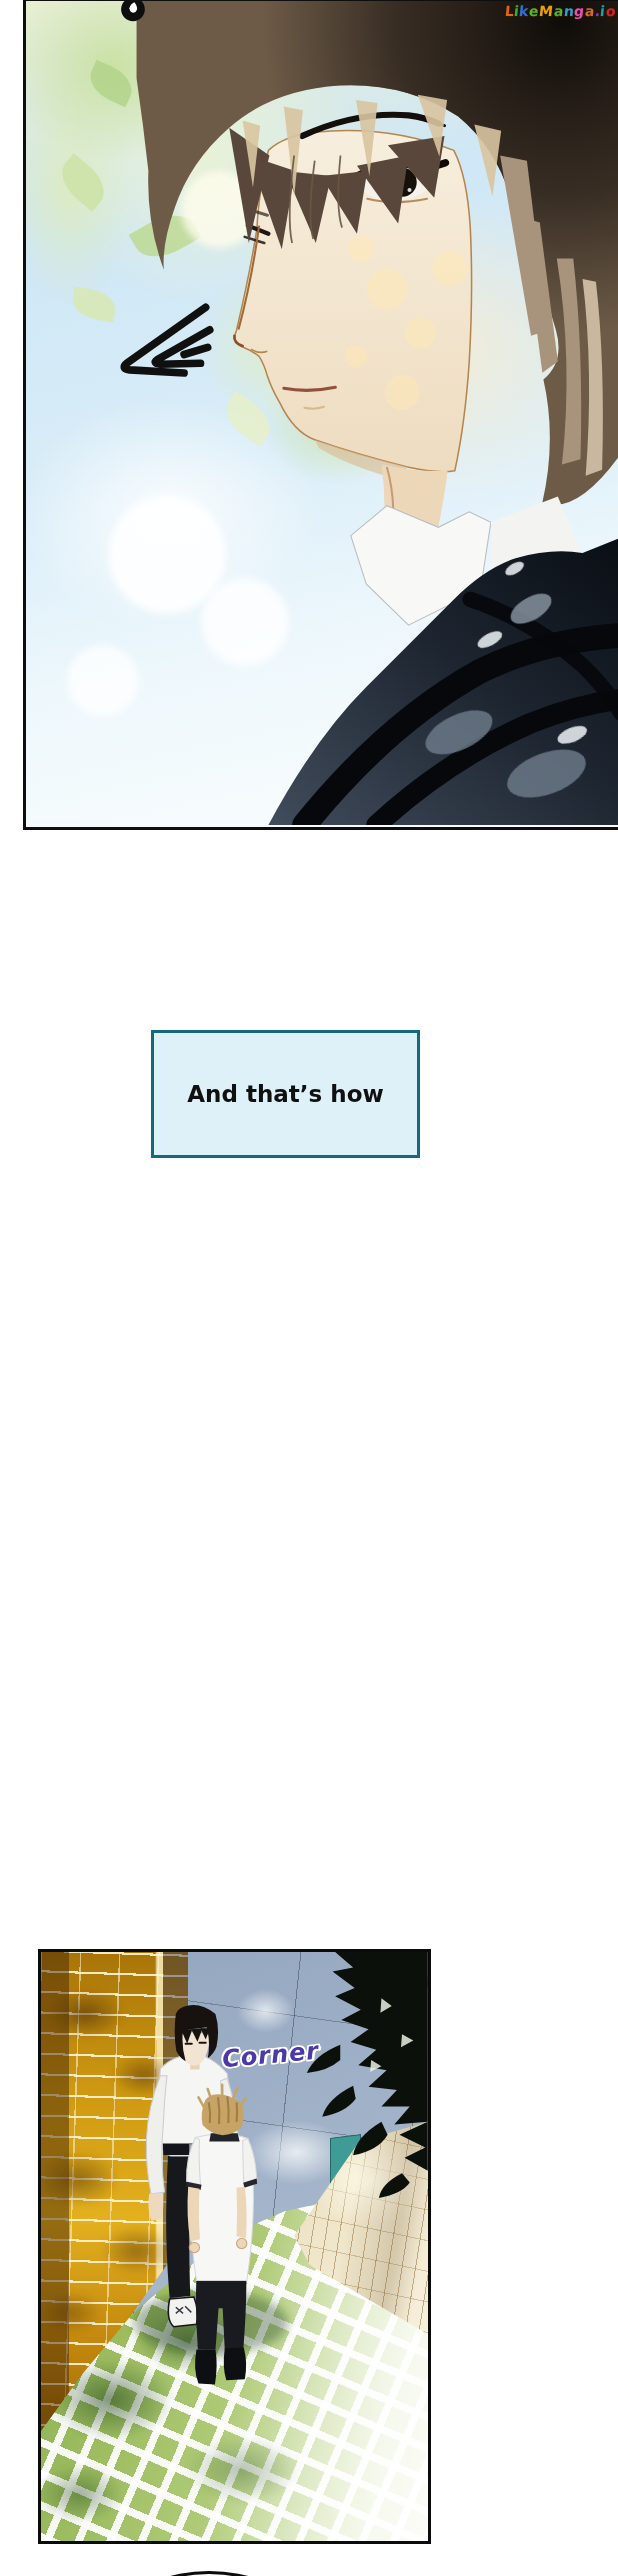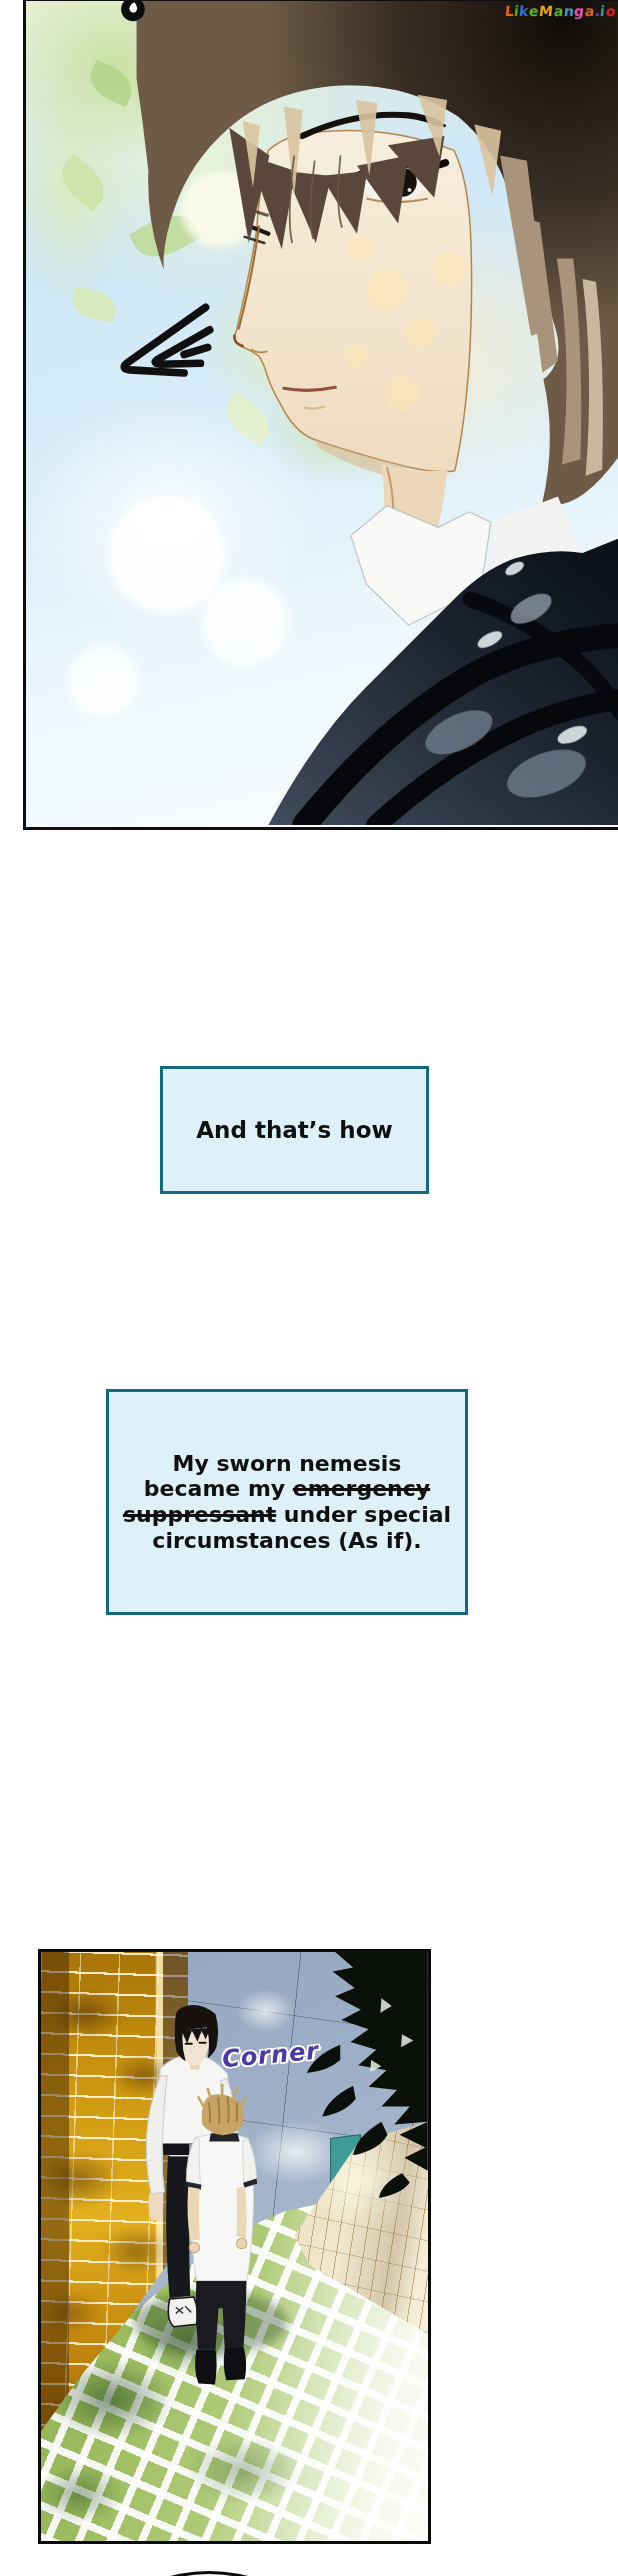--- a/index.html
+++ b/index.html
@@ -20,21 +20,21 @@
   .squiggle-svg{position:absolute;left:77px;top:296px;}
   .dot-svg{position:absolute;left:90px;top:0;}
   .watermark{position:absolute;right:5.2px;top:2.1px;font-size:14px;font-weight:bold;
              letter-spacing:0.5px;z-index:30;text-shadow:0.5px 0.5px 0 rgba(60,35,10,.55);}
   .wm-ch{display:inline-block;transform:skewX(-6deg);}
 
   
   .caption{position:absolute;box-sizing:border-box;border:3.1px solid #15697f;background:#def0f8;
            display:flex;flex-direction:column;align-items:center;justify-content:center;
            color:#101010;font-weight:700;text-align:center;}
-  .caption1{left:160px;top:1030px;width:269px;height:128px;font-size:23px;margin-top:36px;}
+  .caption1{left:151px;top:1030px;width:269px;height:128px;font-size:23px;}
   .caption2{left:106px;top:1389px;width:362px;height:226px;font-size:22px;line-height:1.16;}
   .caption p{margin:0;}
   .struck{text-decoration:line-through;text-decoration-thickness:2.6px;}
 
   
   .panel2{position:absolute;left:38px;top:1949px;width:393px;height:595px;
           border:3.1px solid #0b0b0b;box-sizing:border-box;overflow:hidden;background:#a3b4ca;}
   .p2-wall{position:absolute;inset:0;background:
       radial-gradient(46px 31px at 24% 12%, rgba(255,255,255,.85), rgba(255,255,255,0) 70%),
       radial-gradient(62px 41px at 40% 26%, rgba(255,255,255,.8), rgba(255,255,255,0) 70%),
@@ -266,26 +266,20 @@
       </g>
     </svg>
 
     <div class="watermark"><span class="wm-ch" style="color: rgb(232, 101, 15);">L</span><span class="wm-ch" style="color: rgb(63, 174, 31);">i</span><span class="wm-ch" style="color: rgb(47, 111, 214);">k</span><span class="wm-ch" style="color: rgb(88, 179, 42);">e</span><span class="wm-ch" style="color: rgb(232, 160, 12);">M</span><span class="wm-ch" style="color: rgb(87, 176, 44);">a</span><span class="wm-ch" style="color: rgb(46, 158, 208);">n</span><span class="wm-ch" style="color: rgb(232, 79, 179);">g</span><span class="wm-ch" style="color: rgb(210, 105, 30);">a</span><span class="wm-ch" style="color: rgb(138, 43, 226);">.</span><span class="wm-ch" style="color: rgb(24, 166, 160);">i</span><span class="wm-ch" style="color: rgb(224, 32, 32);">o</span></div>
   </div>
 
   <div class="caption caption1">
     <p>And that’s how</p>
   </div>
 
-  <div class="caption caption2">
-    <p>My sworn nemesis</p>
-    <p><span>became my </span><span class="struck">emergency</span></p>
-    <p><span class="struck">suppressant</span><span> under special</span></p>
-    <p>circumstances (As if).</p>
-  </div>
 
   <div class="panel2">
     <div class="p2-wall"></div>
     <div class="p2-teal"></div>
     <div class="p2-ground"></div>
     <div class="p2-ground-shadow"></div>
     <div class="p2-platform"></div>
     <div class="p2-platform-shadow"></div>
     <div class="p2-brick"></div>
     <div class="p2-brick-shadow"></div>

